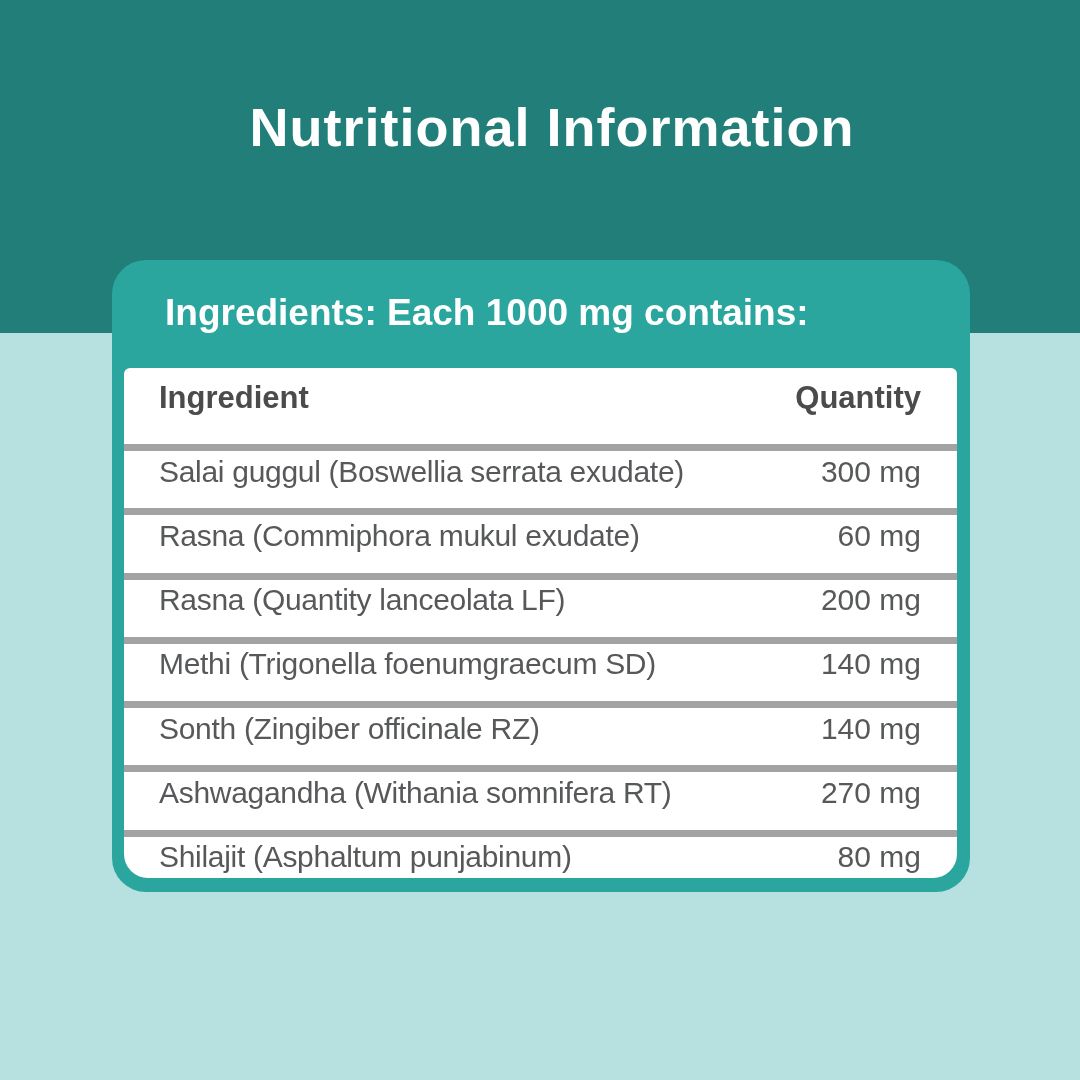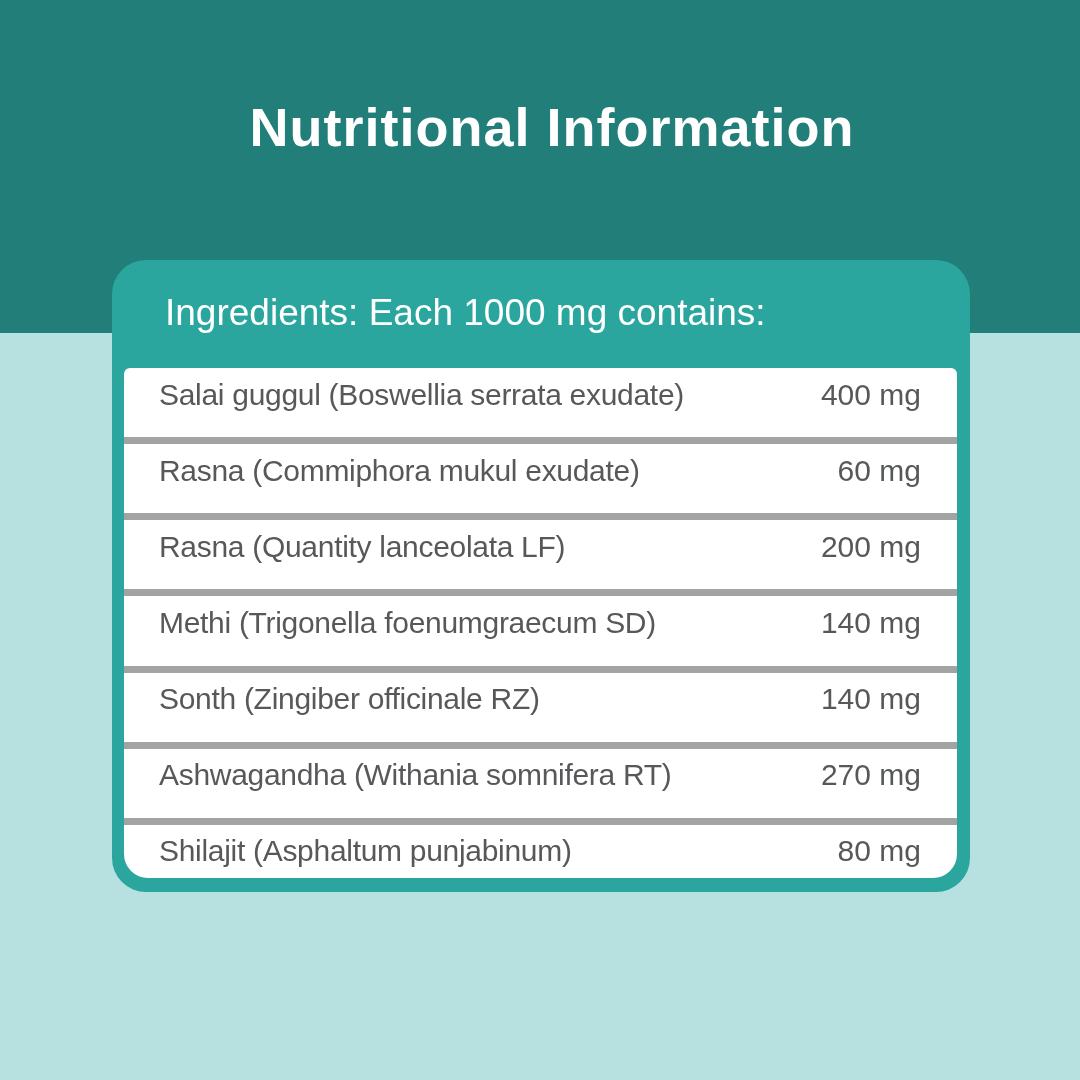--- a/index.html
+++ b/index.html
@@ -48,21 +48,21 @@
     box-sizing: border-box;
   }
 
   .card-header {
     position: absolute;
     left: 53px;
     top: 32px;
     right: 20px;
     color: #FFFFFF;
     font-size: 37px;
-    font-weight: 400;
+    font-weight: 700;
     white-space: nowrap;
   }
 
   .table {
     position: absolute;
     left: 12px;
     right: 13px;
     top: 108px;
     bottom: 14px;
     background: #FFFFFF;
@@ -114,24 +114,28 @@
 <div class="top-band"></div>
 
 <div class="page-title">Nutritional Information</div>
 
 <div class="card">
 
   <div class="card-header">Ingredients: Each 1000 mg contains:</div>
 
   <div class="table">
 
+    <div class="trow head">
+      <div class="cell-ingredient">Ingredient</div>
+      <div class="cell-quantity">Quantity</div>
+    </div>
 
     <div class="trow">
       <div class="cell-ingredient">Salai guggul (Boswellia serrata exudate)</div>
-      <div class="cell-quantity">400 mg</div>
+      <div class="cell-quantity">300 mg</div>
     </div>
 
     <div class="trow">
       <div class="cell-ingredient">Rasna (Commiphora mukul exudate)</div>
       <div class="cell-quantity">60 mg</div>
     </div>
 
     <div class="trow">
       <div class="cell-ingredient">Rasna (Quantity lanceolata LF)</div>
       <div class="cell-quantity">200 mg</div>

